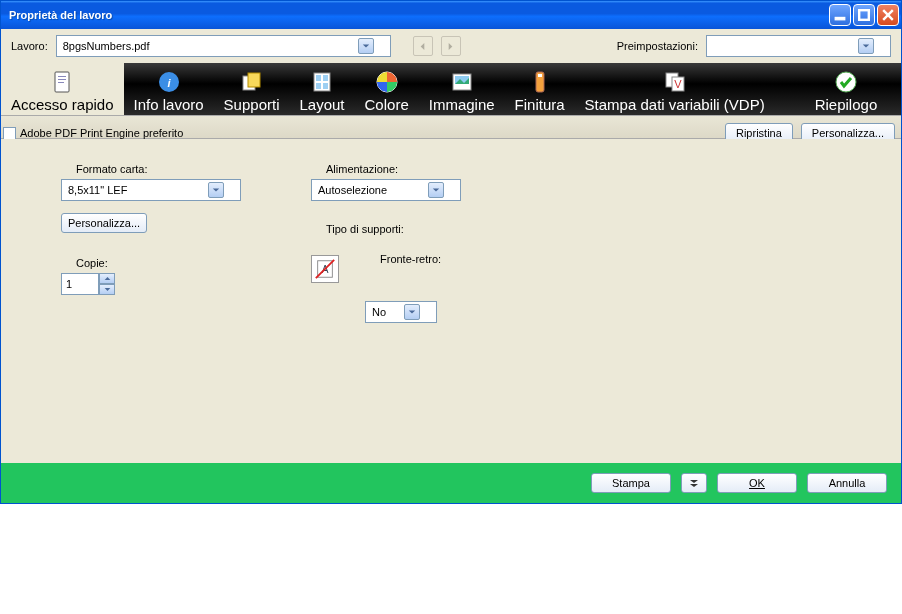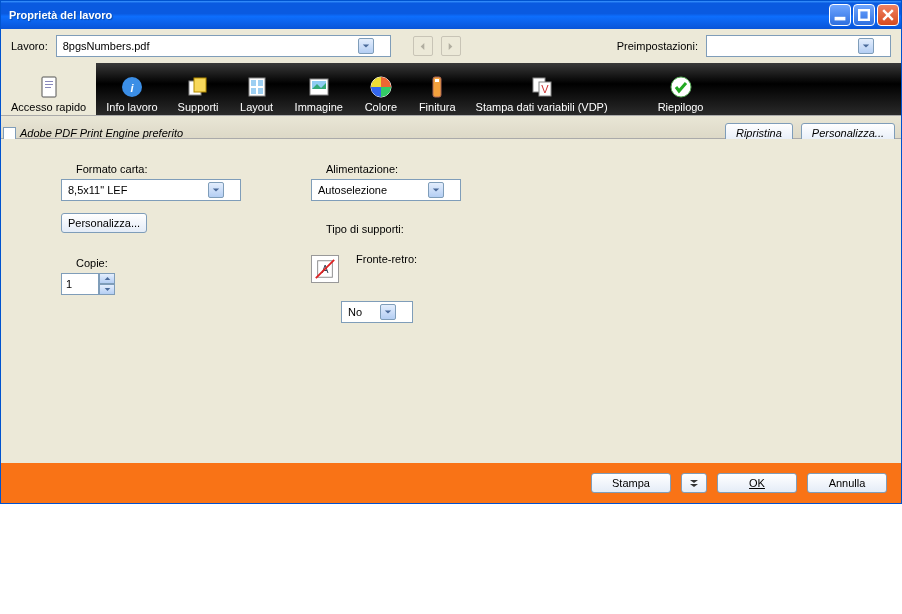--- a/index.html
+++ b/index.html
@@ -21,44 +21,44 @@
 .combo .val { flex: 1; overflow: hidden; text-overflow: ellipsis; white-space: nowrap; }
 .combo .arrow { width: 16px; height: 16px; background: linear-gradient(#e4eefd,#b4cef3); border: 1px solid #7f9db9; border-radius: 2px; display: flex; align-items: center; justify-content: center; }
 .combo .arrow svg { width:8px; height:8px; }
 .navbtn { width:20px; height:20px; border:1px solid #c8c4b6; background:#ece9d8; display:flex; align-items:center; justify-content:center; color:#b0ada0; border-radius:2px; }
 .navbtn svg{width:9px;height:9px;fill:#b0ada0;}
 
 .ribbon { height: 52px; background: linear-gradient(#3a3a3a,#000 40%,#2a2a2a); display: flex; align-items: stretch; padding-right: 12px; }
 .tabbtn { display: flex; flex-direction: column; align-items: center; justify-content: flex-end; gap: 2px; padding: 4px 10px 2px; color: #fff; cursor: pointer; min-width: 56px; }
 .tabbtn.active { background: #ece9d8; color: #000; }
 .tabbtn .icon { width: 24px; height: 24px; display:flex; align-items:center; justify-content:center; }
-.tabbtn .tl { font-size: 11px; white-space: nowrap; }
-
-.subhdr { height: 24px; background: linear-gradient(#e9e6d6,#ddd9c7); border-top: 1px solid #aaa; border-bottom: 1px solid #aaa; display:flex; align-items:center; padding: 12px 6px 0 2px; font-style: italic; }
+.tabbtn .tl { font-size: 15px; white-space: nowrap; }
+
+.subhdr { height: 24px; background: linear-gradient(#e9e6d6,#ddd9c7); border-top: 1px solid #aaa; border-bottom: 1px solid #aaa; display:flex; align-items:center; padding: 12px 6px 0 2px; }
 .subhdr .chk { width: 13px; height: 13px; border: 1px solid #7f9db9; background:#fff; margin-right:4px; display:inline-block; }
 .subhdr .grow { flex:1; }
 .btn { height: 20px; border: 1px solid #7f9db9; border-radius: 3px; background: linear-gradient(#fff,#e4ecf7); padding: 0 10px; cursor: pointer; display:inline-flex; align-items:center; color:#000; }
 .btn u { }
 
 .content { flex:1; background: #ece9d8; position: relative; padding: 20px 60px; }
 .row { display:flex; gap: 70px; }
 .col { display:flex; flex-direction:column; gap:4px; }
 .formlbl { color:#000; margin-top:4px;margin-left:15px; }
 .sel { width: 180px; height: 22px; }
 .sel.med { width: 150px; }
 .sel.sm { width: 72px; margin-top: 32px; }
 .spinwrap { display:flex; }
 .spin { width: 38px; height: 22px; border:1px solid #7f9db9; background:#fff; padding: 0 4px; display:flex; align-items:center; }
 .spinbtns { display:flex; flex-direction:column; }
 .spinbtns .sb { width:16px; height:11px; border:1px solid #7f9db9; background:linear-gradient(#e4eefd,#b4cef3); display:flex; align-items:center; justify-content:center; }
 .spinbtns .sb svg{width:7px;height:7px;}
-.frrow { display:flex; align-items:flex-start; gap:2px; }
+.frrow { display:flex; align-items:flex-start; gap:26px; }
 .fricon { width:28px; height:28px; border:1px solid #999; background:#fff; display:flex; align-items:center; justify-content:center; margin-top:2px; }
 
-.footer { height: 40px; display:flex; align-items:center; justify-content:flex-end; gap:10px; padding: 0 14px; background:#f97316; }
+.footer { height: 40px; display:flex; align-items:center; justify-content:flex-end; gap:10px; padding: 0 14px; background:#22c55e; }
 .footer .btn { min-width: 80px; justify-content:center; }
 .footer .small { min-width:26px; padding:0 4px; }
 </style>
 </head>
 <body>
 
 <div class="window">
 
   <div class="titlebar">
     <span class="title">Proprietà del lavoro</span>
@@ -153,38 +153,38 @@
             <rect x="13" y="5" width="5" height="6" fill="#9dcff2"></rect>
             <rect x="6" y="13" width="5" height="6" fill="#9dcff2"></rect>
             <rect x="13" y="13" width="5" height="6" fill="#9dcff2"></rect>
           </svg>
         </span>
       <span class="tl">Layout</span>
     </div>
     <div class="tabbtn">
       <span class="icon">
           <svg viewBox="0 0 24 24">
-            <rect x="3" y="4" width="18" height="16" fill="#fff" stroke="#888"></rect>
-            <rect x="5" y="6" width="14" height="8" fill="#8eccf2"></rect>
-            <path d="M5 14 L10 9 L14 13 L19 8 L19 14 Z" fill="#3a7"></path>
-          </svg>
-        </span>
-      <span class="tl">Immagine</span>
-    </div>
-    <div class="tabbtn">
-      <span class="icon">
-          <svg viewBox="0 0 24 24">
             <circle cx="12" cy="12" r="10" fill="none" stroke="#fff"></circle>
             <path d="M12 2 A10 10 0 0 1 22 12 L12 12 Z" fill="#e63"></path>
             <path d="M22 12 A10 10 0 0 1 12 22 L12 12 Z" fill="#3c6"></path>
             <path d="M12 22 A10 10 0 0 1 2 12 L12 12 Z" fill="#36e"></path>
             <path d="M2 12 A10 10 0 0 1 12 2 L12 12 Z" fill="#ed3"></path>
           </svg>
         </span>
       <span class="tl">Colore</span>
+    </div>
+    <div class="tabbtn">
+      <span class="icon">
+          <svg viewBox="0 0 24 24">
+            <rect x="3" y="4" width="18" height="16" fill="#fff" stroke="#888"></rect>
+            <rect x="5" y="6" width="14" height="8" fill="#8eccf2"></rect>
+            <path d="M5 14 L10 9 L14 13 L19 8 L19 14 Z" fill="#3a7"></path>
+          </svg>
+        </span>
+      <span class="tl">Immagine</span>
     </div>
     <div class="tabbtn">
       <span class="icon">
           <svg viewBox="0 0 24 24">
             <rect x="8" y="2" width="8" height="20" rx="2" fill="#f3a03c" stroke="#a65"></rect>
             <rect x="10" y="4" width="4" height="3" fill="#fff"></rect>
           </svg>
         </span>
       <span class="tl">Finitura</span>
     </div>

